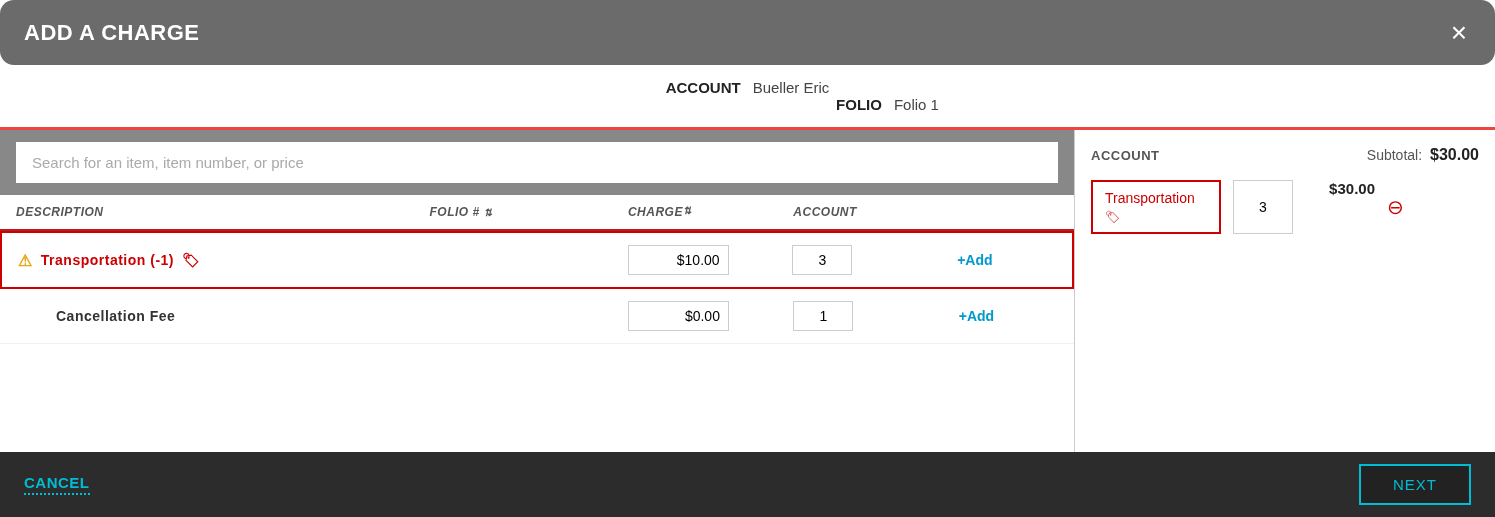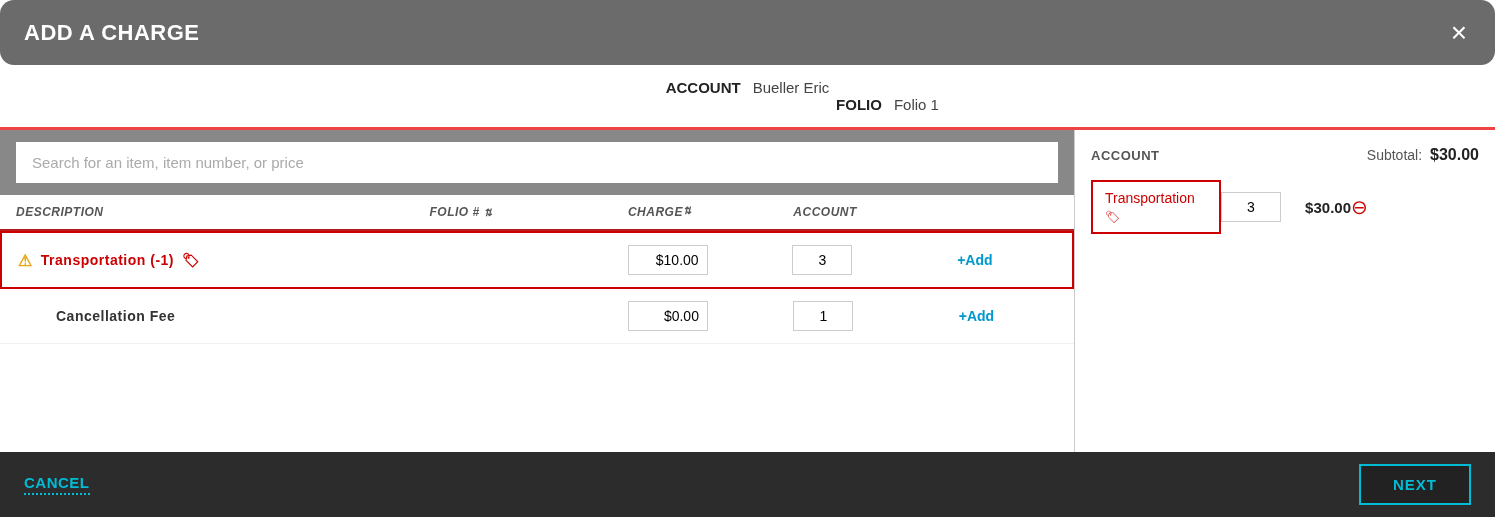--- a/index.html
+++ b/index.html
@@ -32,38 +32,38 @@
     .table-row.highlighted { border: 2px solid #c00; }
     .row-description { flex: 2.5; display: flex; align-items: center; gap: 8px; }
     .warning-icon { color: #e6a817; font-size: 16px; }
     .row-desc-text { font-size: 14px; color: #c00; }
     .row-desc-text.normal { color: #333; margin-left: 40px; }
     .tag-icon { color: #c00; font-size: 14px; }
     .row-item { flex: 1.2; font-size: 14px; color: #333; }
     .row-charge { flex: 1; }
     .row-quantity { flex: 1; }
     .row-action { flex: 0.6; }
-    .charge-input { width: 80px; padding: 6px 8px; border: 1px solid #ccc; text-align: right; font-size: 14px; }
+    .charge-input { width: 101px; padding: 6px 8px; border: 1px solid #ccc; text-align: right; font-size: 14px; }
     .quantity-input { width: 60px; padding: 6px 8px; border: 1px solid #ccc; text-align: center; font-size: 14px; }
     .add-btn { color: #0099cc; font-size: 14px; cursor: pointer; background: none; border: none; font-weight: bold; }
     .right-panel { width: 420px; display: flex; flex-direction: column; padding: 16px; }
     .selected-header { display: flex; align-items: center; justify-content: space-between; margin-bottom: 16px; }
     .selected-label { font-size: 13px; font-weight: bold; color: #555; letter-spacing: 0.5px; }
     .subtotal-section { display: flex; align-items: center; gap: 8px; }
     .subtotal-label { font-size: 14px; color: #555; }
     .subtotal-value { font-size: 16px; font-weight: bold; color: #222; }
-    .selected-item { display: flex; align-items: center; }
+    .selected-item { display: flex; gap: 12px; }
     .selected-item-name { border: 2px solid #c00; padding: 8px 12px; min-width: 130px; font-size: 14px; color: #c00; display: flex; flex-direction: column; gap: 4px; }
     .tag-icon-small { color: #c00; font-size: 12px; }
     .selected-qty-input { width: 60px; padding: 6px 8px; border: 1px solid #ccc; text-align: center; font-size: 14px; }
     .selected-price { font-size: 15px; font-weight: bold; color: #222; min-width: 70px; text-align: right; }
     .remove-btn { color: #c00; font-size: 20px; cursor: pointer; background: none; border: none; line-height: 1; }
     .modal-footer { background: #2c2c2c; display: flex; align-items: center; justify-content: space-between; padding: 0 24px; min-height: 65px; }
     .cancel-btn { background: none; border: none; color: #00bcd4; font-size: 15px; font-weight: bold; cursor: pointer; letter-spacing: 0.5px; text-decoration: none; border-bottom: 2px dotted #00bcd4; padding-bottom: 2px; }
-    .next-btn { background: #222; color: #00bcd4; border: 2px solid #00bcd4; font-size: 15px; font-weight: bold; padding: 10px 32px; cursor: pointer; letter-spacing: 1px; }
+    .next-btn { background: #222; color: #00bcd4; border: 2px solid #00bcd4; font-size: 15px; font-weight: normal; padding: 10px 32px; cursor: pointer; letter-spacing: 1px; }
     ::-webkit-scrollbar { width: 8px; } ::-webkit-scrollbar-track { background: #f0f0f0; } ::-webkit-scrollbar-thumb { background: #aaa; }
   </style>
 </head>
 <body>
 
 <div class="modal">
 
   <div class="modal-header">
     <span class="modal-header-title">ADD A CHARGE</span>
     <button class="close-btn">×</button>

